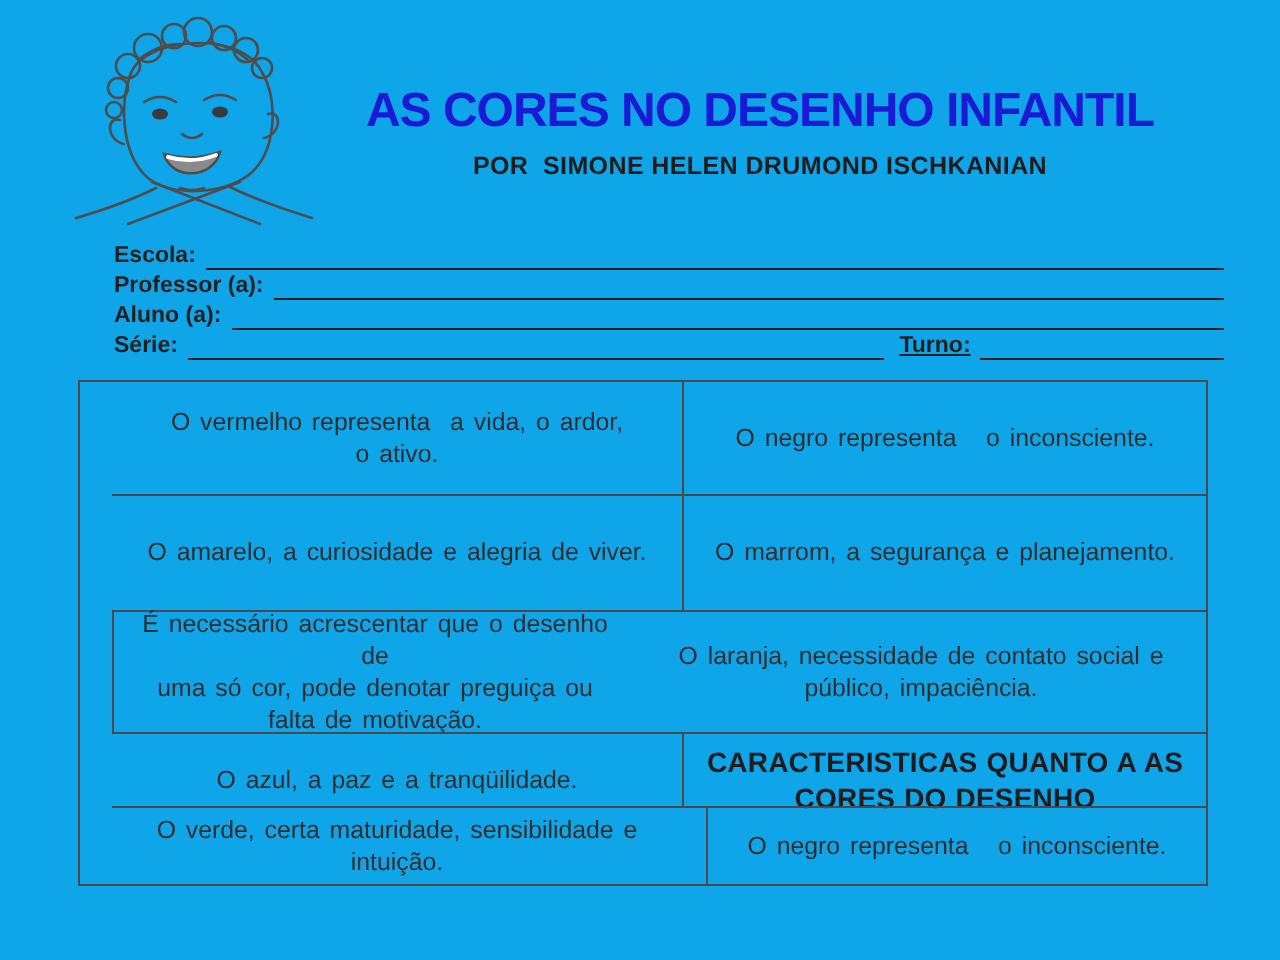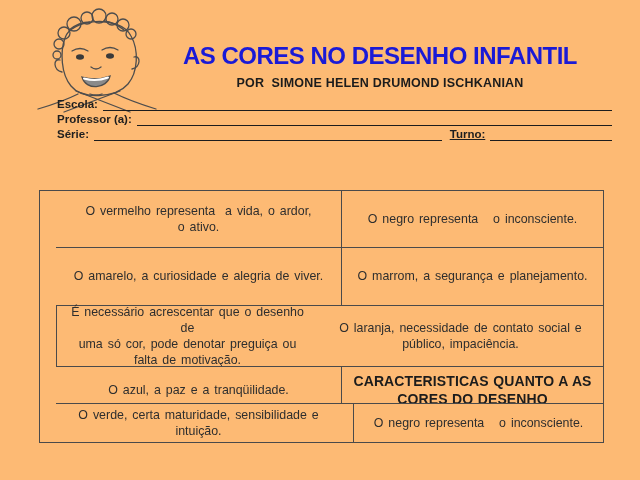--- a/index.html
+++ b/index.html
@@ -1,36 +1,36 @@
 <!DOCTYPE html>
 <html><head>
 <meta charset="utf-8">
 <style>
   html,body{margin:0;padding:0;}
   .page{
     position:relative;
     width:640px;height:480px;
-    background:#fdba74;
+    background:#0ea5e9;
     overflow:hidden;
     font-family:"Liberation Sans","DejaVu Sans",sans-serif;
     color:#2e2e2e;
   }
   
   .logo{position:absolute;left:34px;top:6px;width:126px;height:108px;}
   .header{position:absolute;left:170px;top:42px;width:420px;text-align:center;}
   .title{
     font-size:24px;font-weight:bold;letter-spacing:-0.5px;
     color:#1a1ad6;white-space:pre;margin:0;
   }
   .subtitle{
     margin-top:6px;font-size:12.5px;font-weight:bold;color:#1c1c1c;
     white-space:pre;letter-spacing:0.2px;
   }
   
-  .form{position:absolute;left:57px;top:96px;width:555px;}
+  .form{position:absolute;left:57px;top:120px;width:555px;}
   .form-row{display:flex;align-items:flex-end;height:15px;}
   .form-label{
     font-size:11.5px;font-weight:bold;color:#1f1f1f;
     white-space:pre;padding-right:5px;line-height:13px;
   }
   .form-label.turno{margin-left:8px;text-decoration:underline;}
   .fill-line{flex:1;border-bottom:1.4px solid #1d1d1d;height:13px;}
   .fill-line.serie{flex:3;}
   .fill-line.turno{flex:1.05;}
   
@@ -119,20 +119,24 @@
   <div class="form">
     <div class="form-row">
       <span class="form-label">Escola:</span>
       <span class="fill-line"></span>
     </div>
     <div class="form-row">
       <span class="form-label">Professor (a):</span>
       <span class="fill-line"></span>
     </div>
     <div class="form-row">
+      <span class="form-label">Aluno (a):</span>
+      <span class="fill-line"></span>
+    </div>
+    <div class="form-row">
       <span class="form-label">Série:</span>
       <span class="fill-line serie"></span>
       <span class="form-label turno">Turno:</span>
       <span class="fill-line turno"></span>
     </div>
   </div>
 
   <div class="grid">
     <div class="grid-row">
       <div class="cell left">O vermelho representa  a vida, o ardor,

